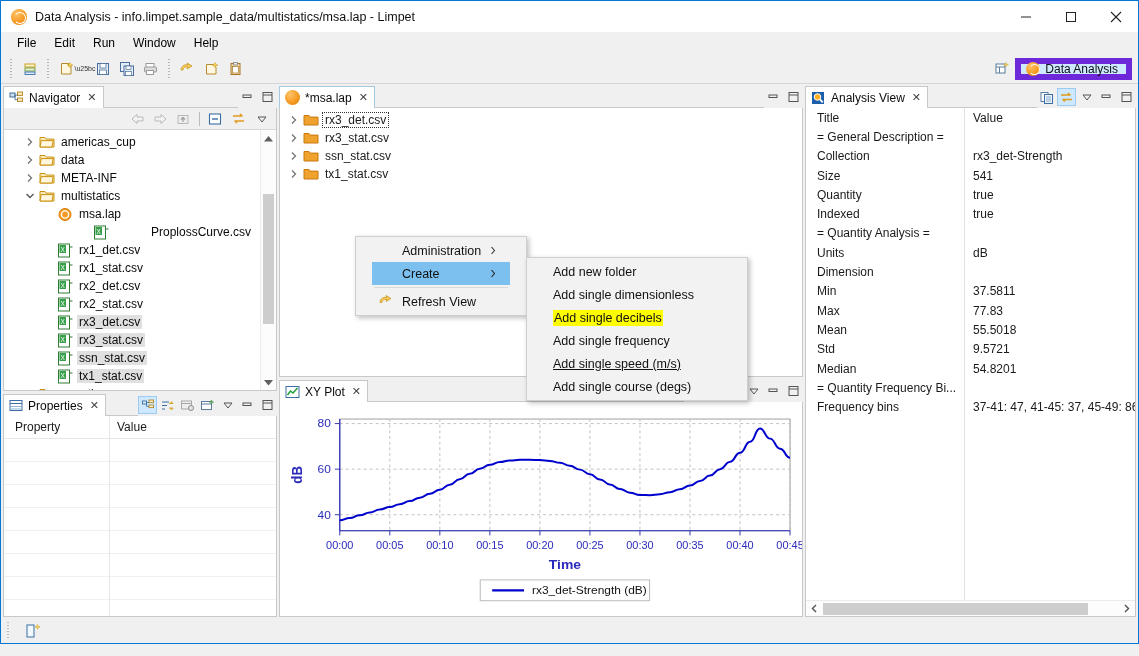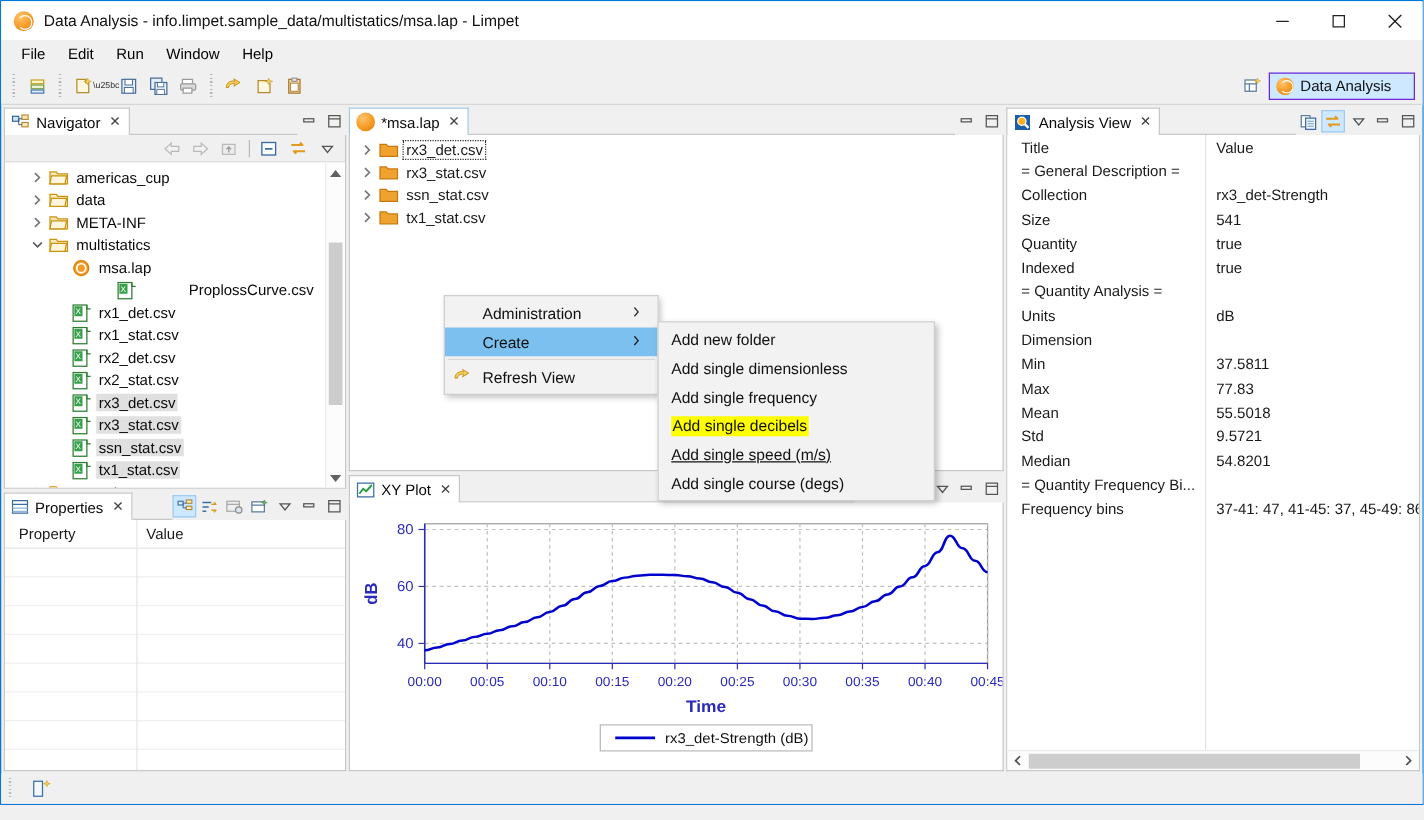--- a/index.html
+++ b/index.html
@@ -58,22 +58,22 @@
     background-image: repeating-linear-gradient(to bottom, #b6b6b6 0 1px, transparent 1px 3px);
     background-size: 2px 100%; background-repeat: no-repeat; background-position: 2px 0;
     flex: 0 0 auto;
   }
   .tb-btn { width: 24px; height: 24px; display: flex; align-items: center; justify-content: center; flex: 0 0 auto; }
   .tb-arrow { width: 12px; display: flex; align-items: center; justify-content: center; font-size: 7px; color: #333; }
   .perspective-bar { margin-left: auto; display: flex; align-items: center; height: 30px; padding-right: 6px; }
   .persp-open { width: 26px; height: 24px; display: flex; align-items: center; justify-content: center; }
   .persp-btn {
     display: flex; align-items: center; gap: 5px;
-    background: #cde8ff; border: 1px solid #6d28d9;
-    padding: 2px 18px 2px 5px; height: 22px;
+    background: #cde8ff; border: 6px solid #6d28d9;
+    padding: 2px 8px 2px 5px; height: 22px;
   }
   .persp-btn .pi {
     width: 14px; height: 14px; border-radius: 50%;
     background: radial-gradient(circle at 35% 30%, #ffc46b 0%, #f59a23 55%, #d97d05 100%);
     position: relative;
   }
   .persp-btn .pi::after {
     content: ""; position: absolute; left: 2.5px; top: 2.5px;
     width: 9px; height: 9px; border-radius: 50%;
     border: 1.2px solid #fff; border-left-color: transparent;
@@ -157,21 +157,21 @@
   .statusbar { height: 24px; background: #f0f0f0; display: flex; align-items: center; flex: 0 0 auto; }
   .sb-grip {
     width: 8px; height: 18px; margin-left: 4px;
     background-image: repeating-linear-gradient(to bottom, #bdbdbd 0 1px, transparent 1px 3px);
     background-size: 2px 100%; background-repeat: no-repeat; background-position: 2px 0;
   }
   .sb-icon { margin-left: 12px; display: flex; align-items: center; }
   
   .ctx {
     position: absolute; background: #f2f2f2; border: 1px solid #cfcfcf;
-    box-shadow: 2px 2px 5px rgba(0,0,0,.25); z-index: 50; padding: 2px 0;
+    box-shadow: 2px 2px 5px rgba(0,0,0,.25); z-index: 50; padding: 2px 16px;
   }
   .ctx-item { height: 23px; display: flex; align-items: center; padding: 0 8px 0 0; white-space: nowrap; }
   .ctx-icon { width: 30px; display: flex; align-items: center; justify-content: center; flex: 0 0 auto; }
   .ctx-label { font-size: 12.5px; color: #111; flex: 1 1 auto; }
   .ctx-label.hl { background: #ffff00; padding: 1px 1px; }
   .ctx-sub { width: 18px; text-align: center; font-size: 11px; color: #333; flex: 0 0 auto; }
   .ctx-item.selected { background: #7cc0f0; }
   .ctx-sep { height: 1px; background: #d9d9d9; margin: 2px 2px; }
   .ctx1 { left: 354px; top: 235px; width: 172px; }
   .ctx2 { left: 525px; top: 256px; width: 222px; }
@@ -1015,24 +1015,24 @@
 
   <div class="ctx ctx2">
     <div id="submenu-items">
         <div class="ctx-item">
           <span class="ctx-label" style="flex: 0 0 auto;">Add new folder</span>
         </div>
         <div class="ctx-item">
           <span class="ctx-label" style="flex: 0 0 auto;">Add single dimensionless</span>
         </div>
         <div class="ctx-item">
+          <span class="ctx-label hl" style="background: rgb(255, 255, 0); flex: 0 0 auto;">Add single decibels</span>
+        </div>
+        <div class="ctx-item">
           <span class="ctx-label" style="flex: 0 0 auto;">Add single frequency</span>
-        </div>
-        <div class="ctx-item">
-          <span class="ctx-label hl" style="background: rgb(255, 255, 0); flex: 0 0 auto;">Add single decibels</span>
         </div>
         <div class="ctx-item">
           <span class="ctx-label" style="flex: 0 0 auto; text-decoration: underline;">Add single speed (m/s)</span>
         </div>
         <div class="ctx-item">
           <span class="ctx-label" style="flex: 0 0 auto;">Add single course (degs)</span>
         </div>
       </div>
   </div>
 

